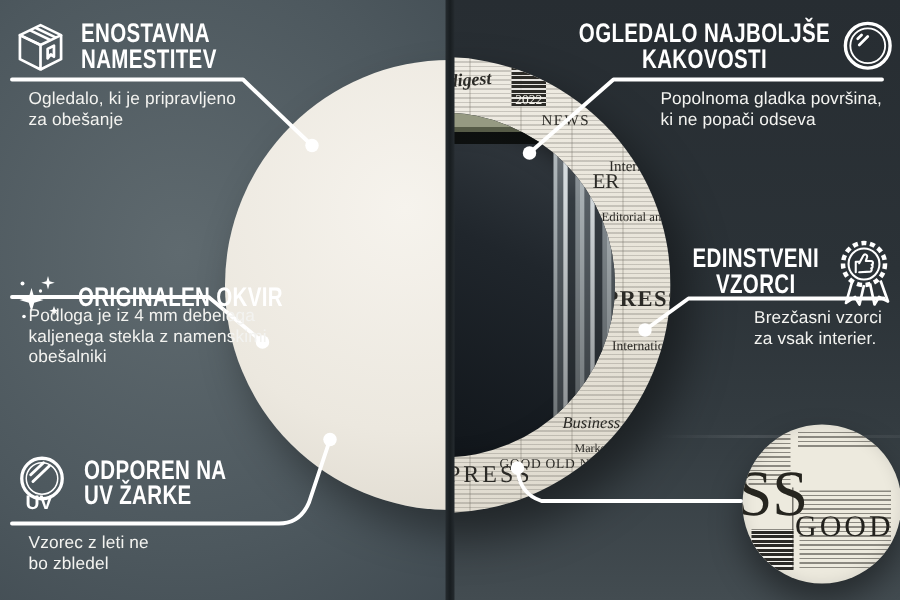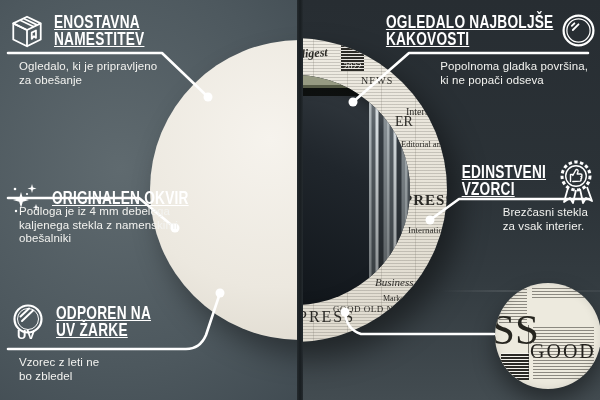--- a/index.html
+++ b/index.html
@@ -48,24 +48,24 @@
     letter-spacing:2px;color:#201f1b;margin-top:40px;}
   .d-ss{position:absolute;left:-4px;top:22px;font-family:"Liberation Serif",serif;font-size:43px;color:#26251f;}
   .d-vrule{position:absolute;left:33px;top:42px;width:1px;height:54px;background:rgba(40,38,33,0.6);}
   .d-dark{position:absolute;left:6px;top:70px;width:28px;height:27px;
     background:repeating-linear-gradient(180deg, rgba(255,255,255,0.5) 0 1px, #2b2a26 1px 3px);}
 
   
   .callout{position:absolute;z-index:60;color:#fff;}
   .head{display:flex;align-items:center;gap:8px;}
   .head.rev{flex-direction:row-reverse;gap:7px;}
-  .titles{display:block;text-decoration:underline;}
+  .titles{display:block;}
   .t{display:block;font-weight:700;font-size:18px;line-height:17px;letter-spacing:0.3px;color:#fff;
      transform:scaleX(0.76);transform-origin:left center;white-space:nowrap;}
-  .titles.right{text-align:left;}
+  .titles.right{text-align:center;}
   .titles.right .t{transform-origin:right center;}
   .body{position:absolute;z-index:60;font-size:11.5px;line-height:13.5px;color:#f3f3f0;letter-spacing:0.1px;margin-left:11px;}
   .body.right{}
   .icon{flex:0 0 auto;}
 
   svg{display:block;}
   .connectors{position:absolute;left:0;top:0;z-index:50;pointer-events:none;}
 </style>
 </head>
 <body>
@@ -217,21 +217,21 @@
           </g>
         </g>
       </svg>
       <div class="titles right">
         <span class="t">EDINSTVENI</span>
         <span class="t">VZORCI</span>
       </div>
     </div>
   </div>
   <div class="body right" style="right:12px;top:206px;">
-    <span>Brezčasni stekla</span><br>
+    <span>Brezčasni vzorci</span><br>
     <span>za vsak interier.</span>
   </div>
 
   <div class="callout" style="left:8px;top:301px;">
     <div class="head">
       <svg class="icon" width="40" height="42" viewBox="0 0 40 42">
         <circle cx="20" cy="18" r="13.5" stroke="#ffffff" stroke-width="2.2" fill="none"></circle>
         <circle cx="20" cy="18" r="10.5" stroke="#ffffff" stroke-width="1" fill="none"></circle>
         <g stroke="#ffffff" stroke-width="2" stroke-linecap="round">
           <path d="M14 20 L25 9.5"></path>

